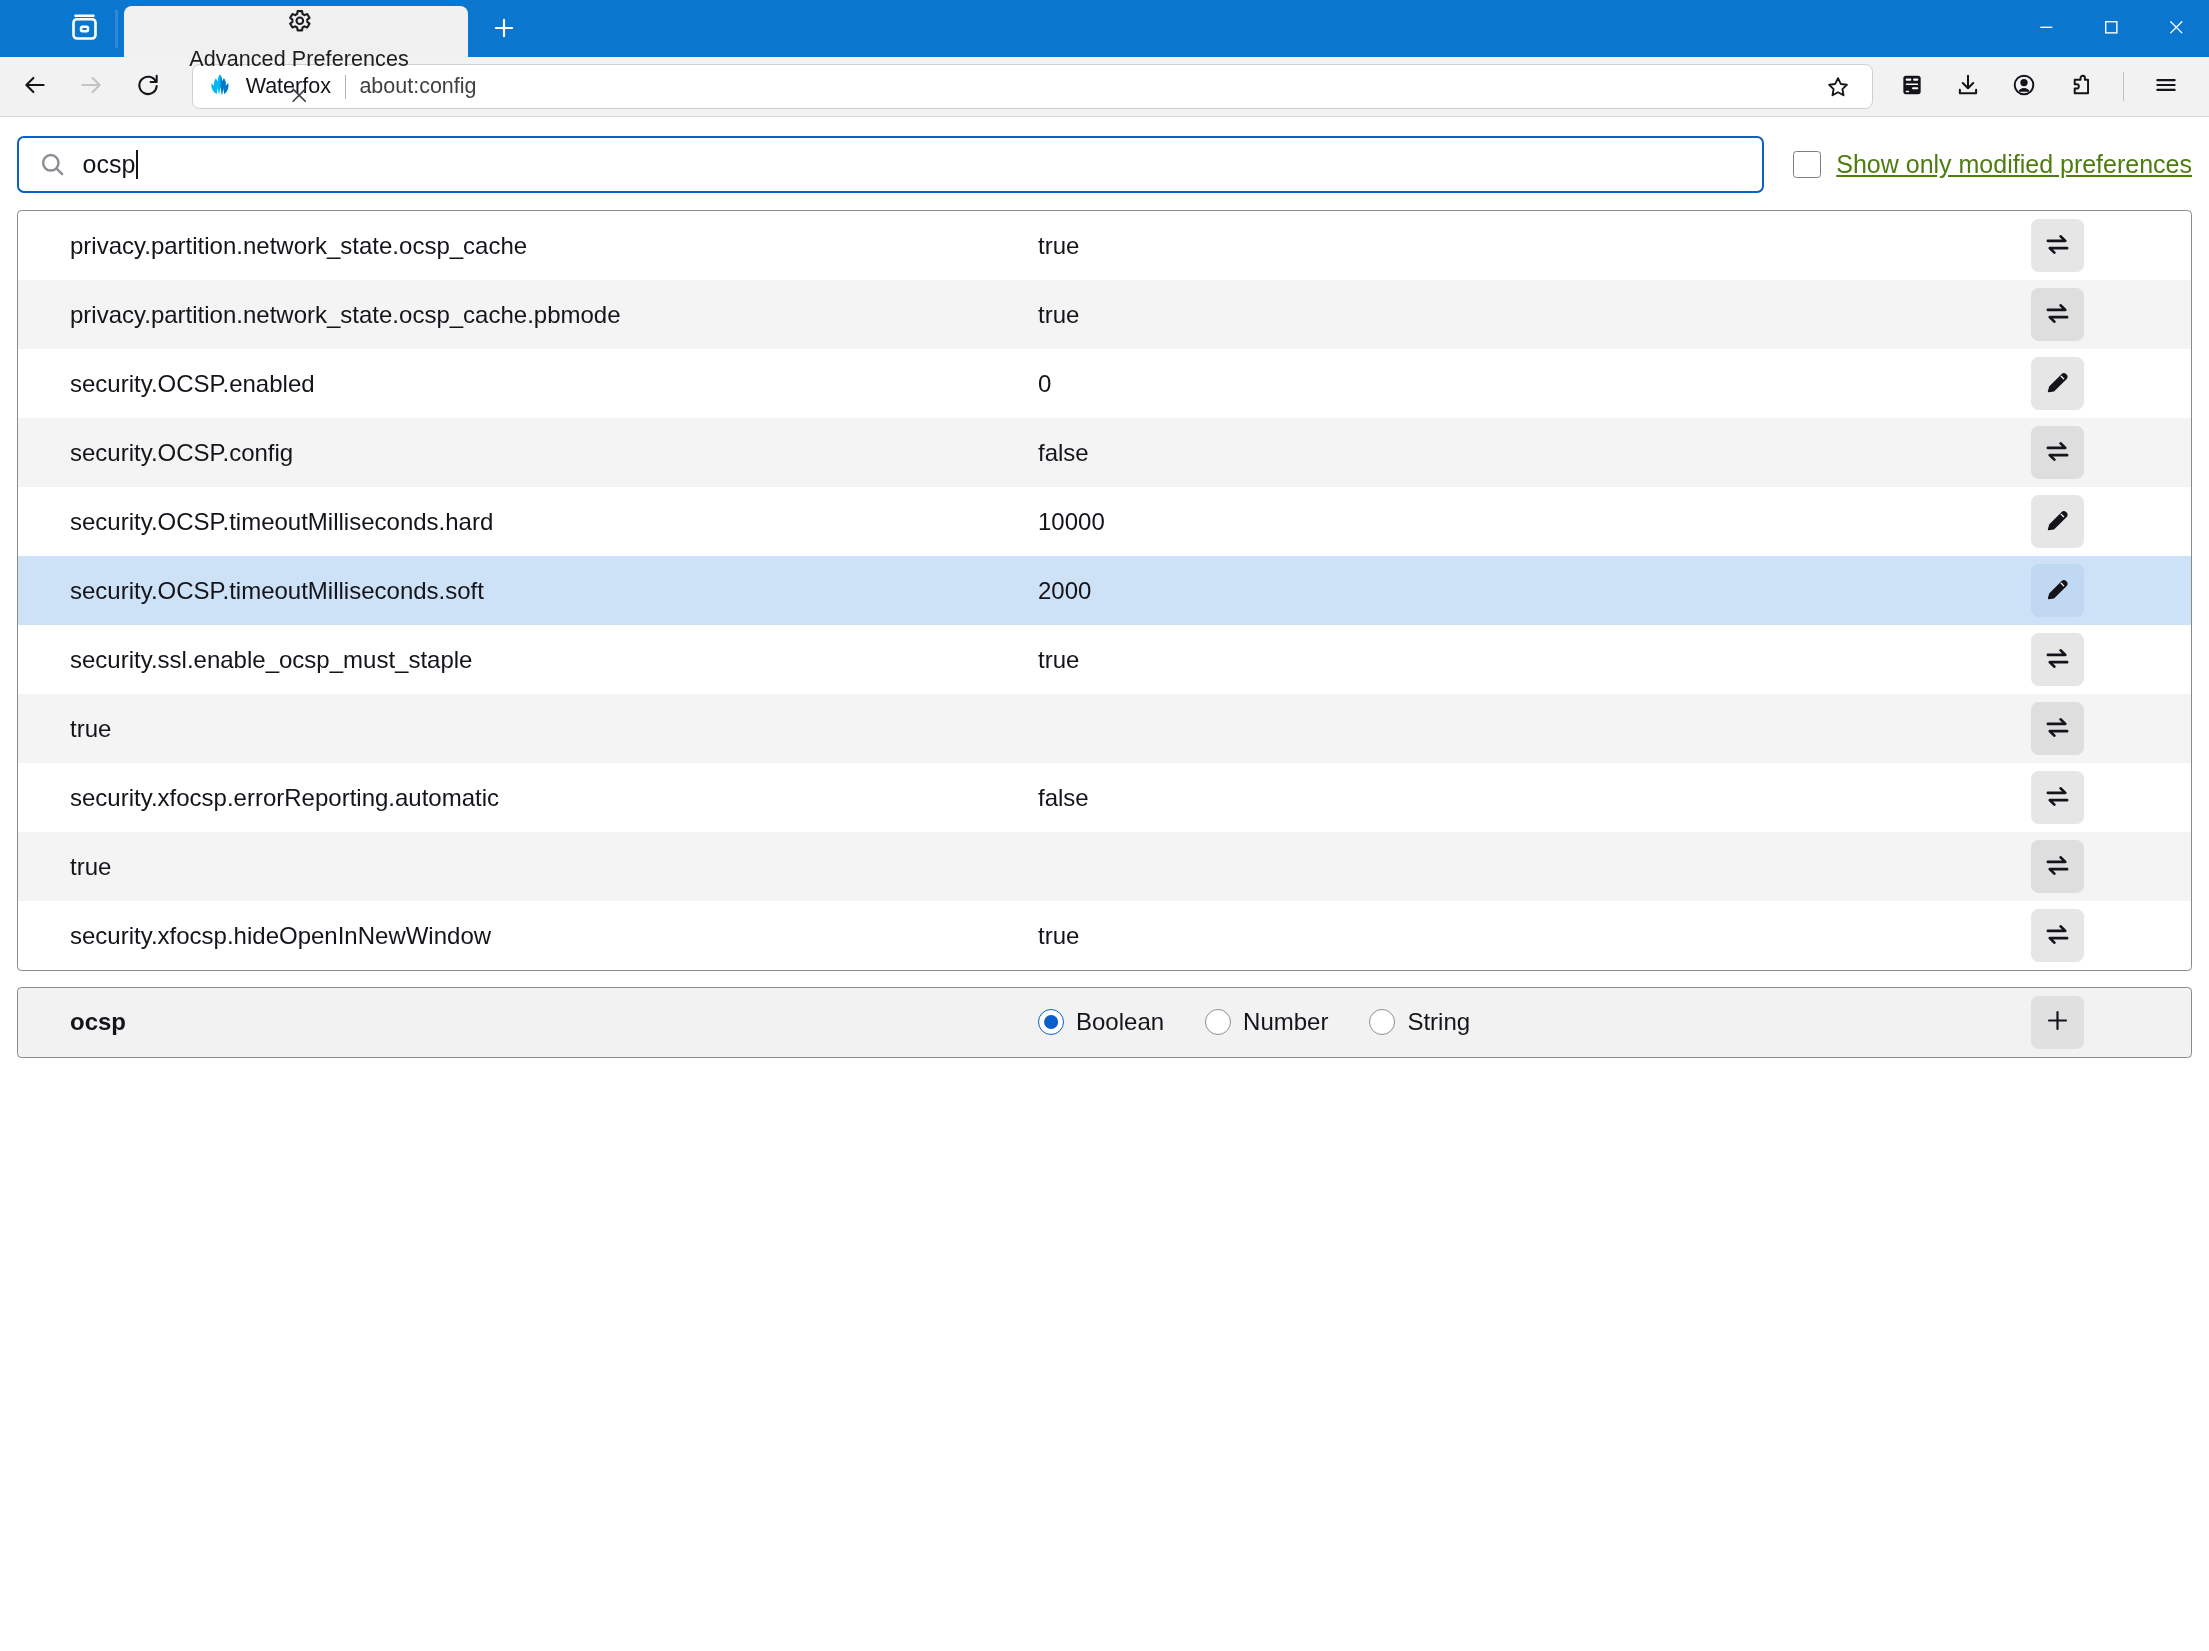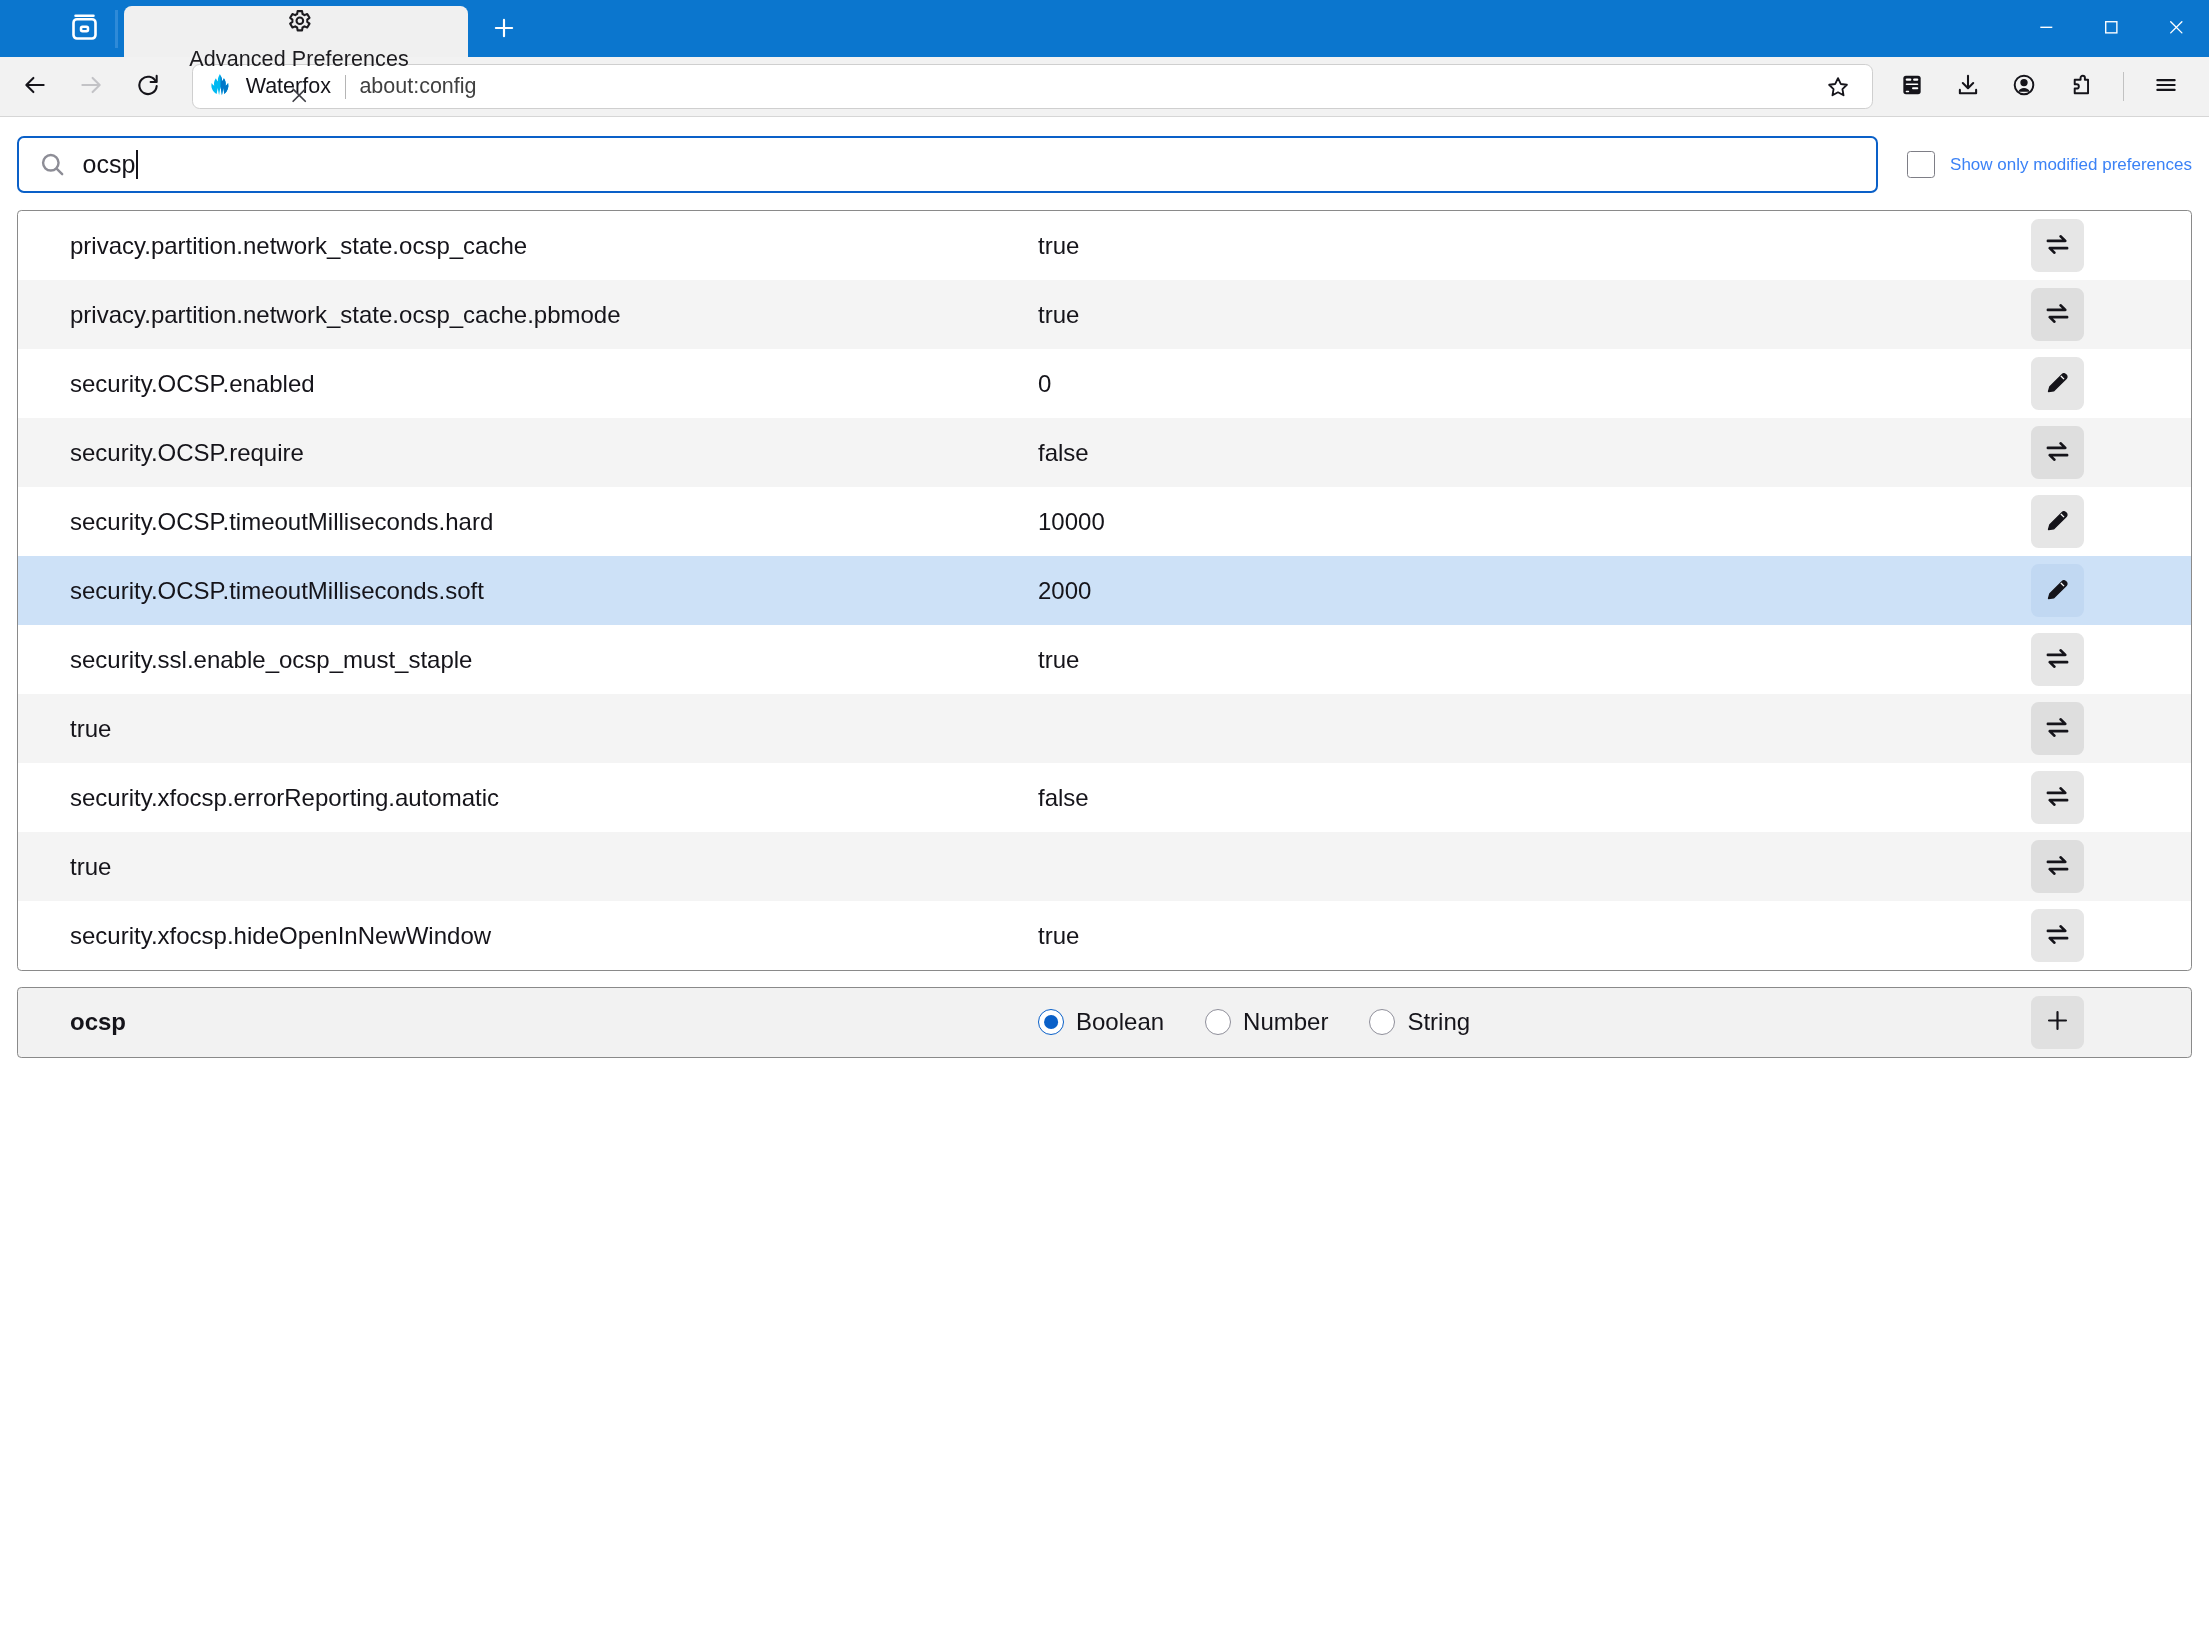--- a/index.html
+++ b/index.html
@@ -164,21 +164,21 @@
     gap: 15.5px;
     padding-left: 29px;
     flex: 0 0 auto;
   }
   .chk {
     width: 27.5px; height: 27.5px;
     border: 1.7px solid #7e7e86;
     border-radius: 3.4px;
     background: #fff;
   }
-  .modified-label { font-size: 17px; color: #3b82f6; white-space: nowrap; }
+  .modified-label { font-size: 25px; color: #4d7c0f; white-space: nowrap; text-decoration: underline; }
 
   .pref-list {
     margin: 0 17px;
     border: 0.9px solid #8a8a8a;
     border-radius: 4.3px;
     background: #fff;
     overflow: hidden;
   }
   .pref-row {
     display: flex;
@@ -484,21 +484,21 @@
         <span class="pref-action">
           <span class="act-btn">
             <span><svg viewBox="0 0 24 24" fill="#15141a" stroke="#15141a" stroke-width="1.2" stroke-linejoin="round">
                 <path d="M4.6 19.4l1.1-3.9L15.9 5.3a1.9 1.9 0 0 1 2.7 0l.6.6a1.9 1.9 0 0 1 0 2.7L8.9 18.9z"></path>
                 <path d="M14.8 6.6l2.6 2.6" stroke="#ffffff" stroke-width="1.1"></path>
               </svg></span>
           </span>
         </span>
       </div>
       <div class="pref-row odd">
-        <span class="pref-name">security.OCSP.require</span>
+        <span class="pref-name">security.OCSP.config</span>
         <span class="pref-value">false</span>
         <span class="pref-action">
           <span class="act-btn">
             <span><svg viewBox="0 0 24 24" fill="none" stroke="#15141a" stroke-width="2.1" stroke-linecap="round" stroke-linejoin="round">
                 <path d="M4 9h14M14.5 5.2 18.5 9"></path>
                 <path d="M20 15H6M9.5 18.8 5.5 15"></path>
               </svg></span>
           </span>
         </span>
       </div>

